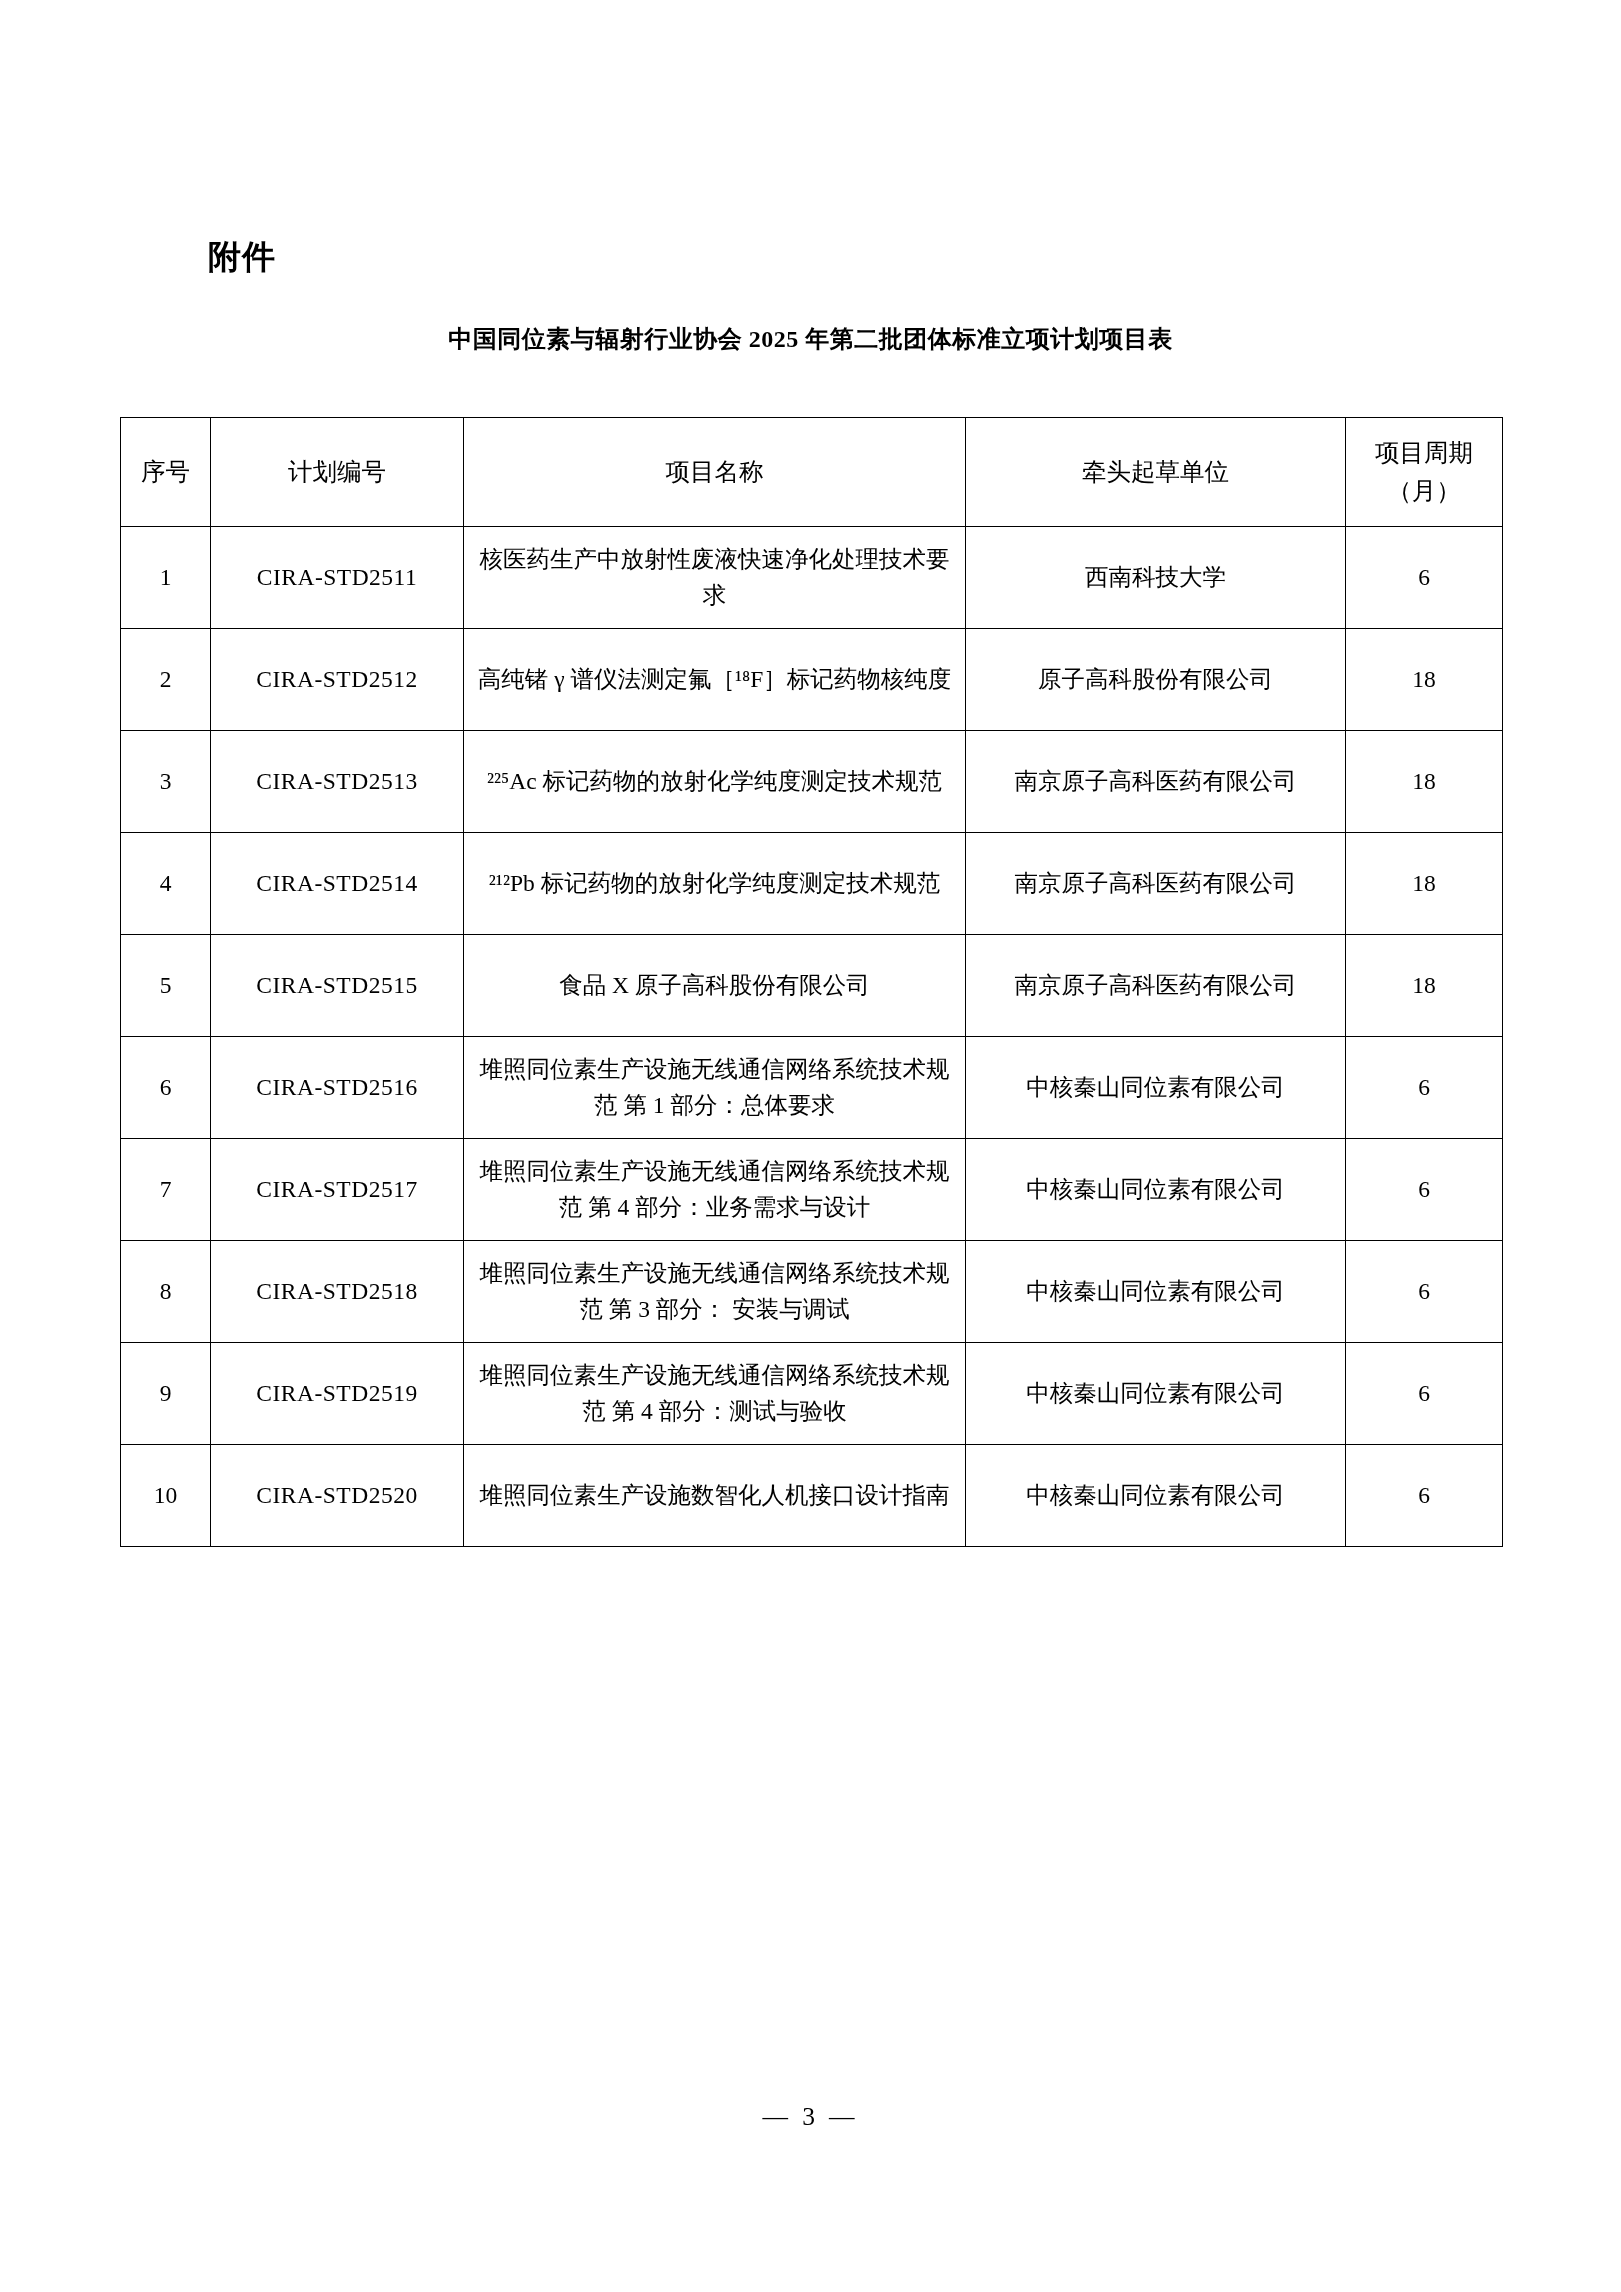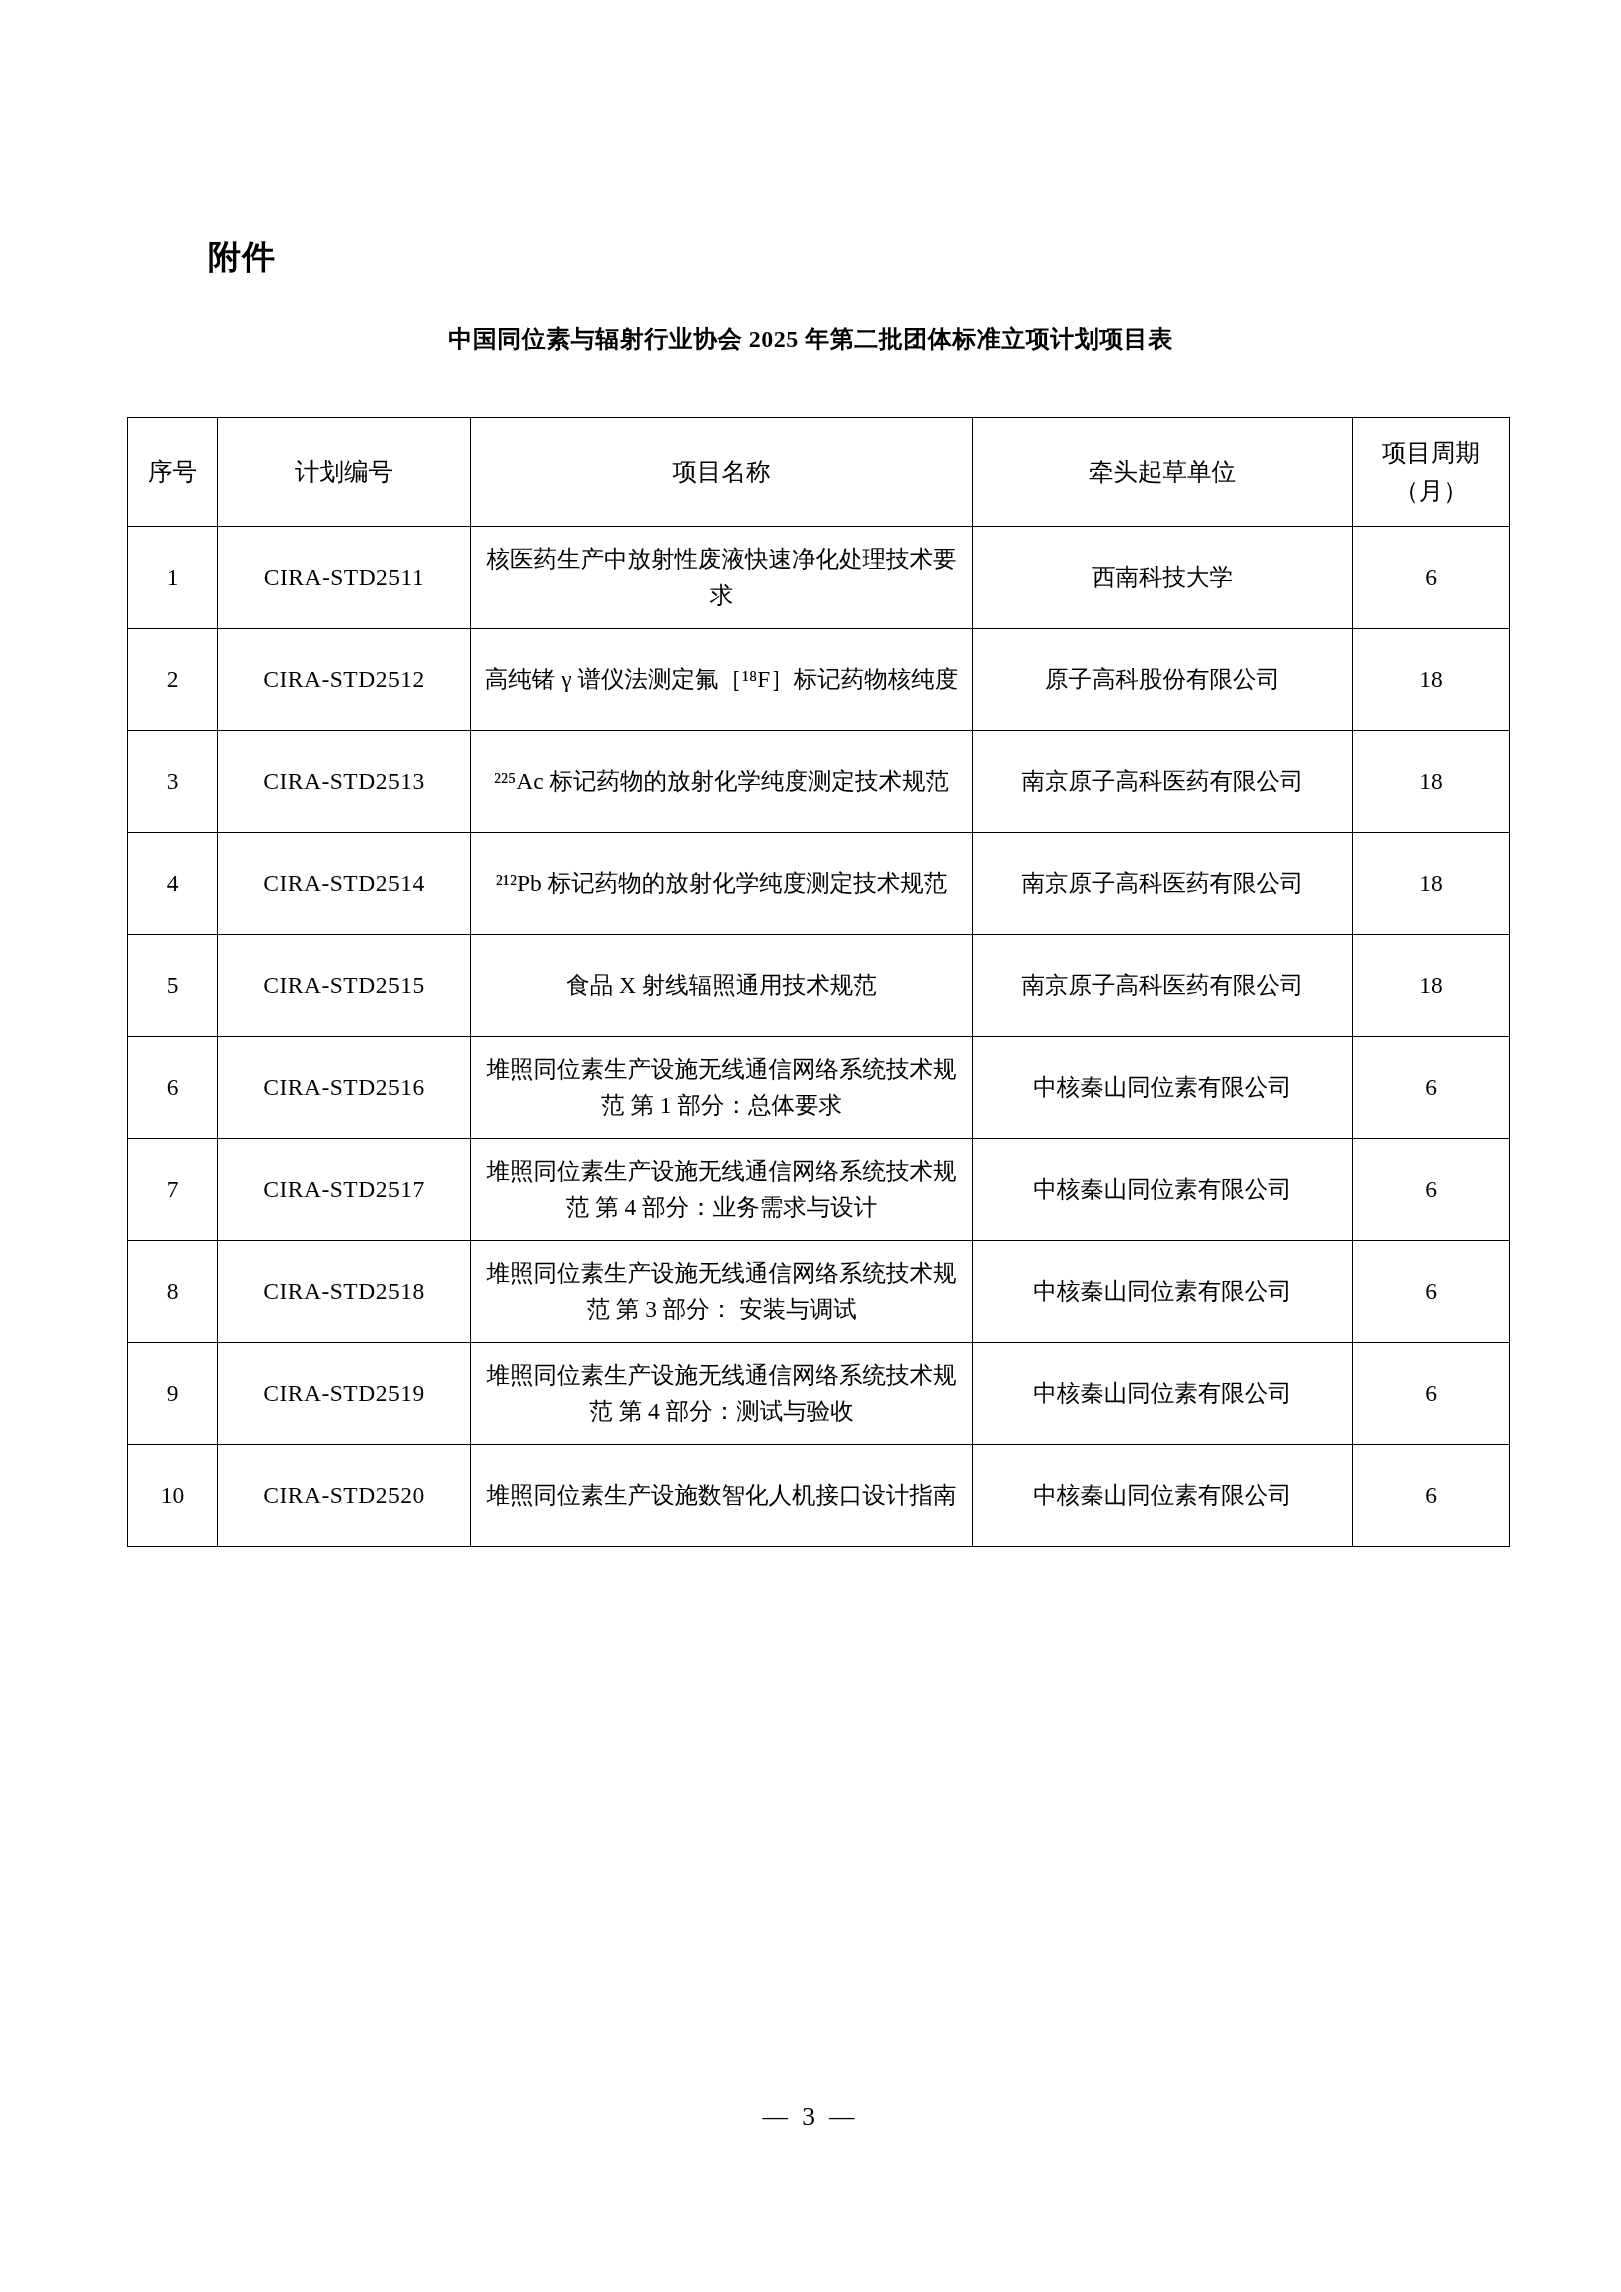--- a/index.html
+++ b/index.html
@@ -34,21 +34,21 @@
     left: 0;
     top: 323px;
     width: 1621px;
     text-align: center;
     font-size: 24px;
     font-weight: bold;
     letter-spacing: 0.5px;
   }
   .table-wrap {
     position: absolute;
-    left: 127px;
+    left: 120px;
     top: 417px;
     width: 1382px;
   }
   table.plan-table {
     border-collapse: collapse;
     width: 1382px;
     table-layout: fixed;
   }
   table.plan-table th,
   table.plan-table td {
@@ -149,21 +149,21 @@
         <tr>
           <td class="cell-no">4</td>
           <td class="cell-code">CIRA-STD2514</td>
           <td class="cell-name">²¹²Pb 标记药物的放射化学纯度测定技术规范</td>
           <td class="cell-unit">南京原子高科医药有限公司</td>
           <td class="cell-period">18</td>
         </tr>
         <tr>
           <td class="cell-no">5</td>
           <td class="cell-code">CIRA-STD2515</td>
-          <td class="cell-name">食品 X 射线辐照通用技术规范</td>
+          <td class="cell-name">食品 X 原子高科股份有限公司</td>
           <td class="cell-unit">南京原子高科医药有限公司</td>
           <td class="cell-period">18</td>
         </tr>
         <tr>
           <td class="cell-no">6</td>
           <td class="cell-code">CIRA-STD2516</td>
           <td class="cell-name">堆照同位素生产设施无线通信网络系统技术规范 第 1 部分：总体要求</td>
           <td class="cell-unit">中核秦山同位素有限公司</td>
           <td class="cell-period">6</td>
         </tr>

